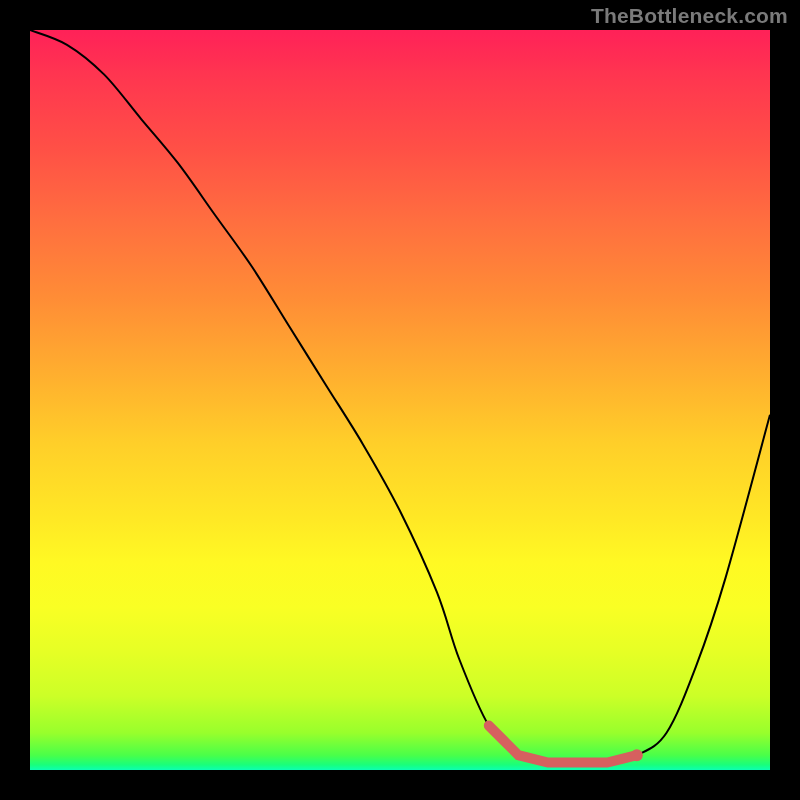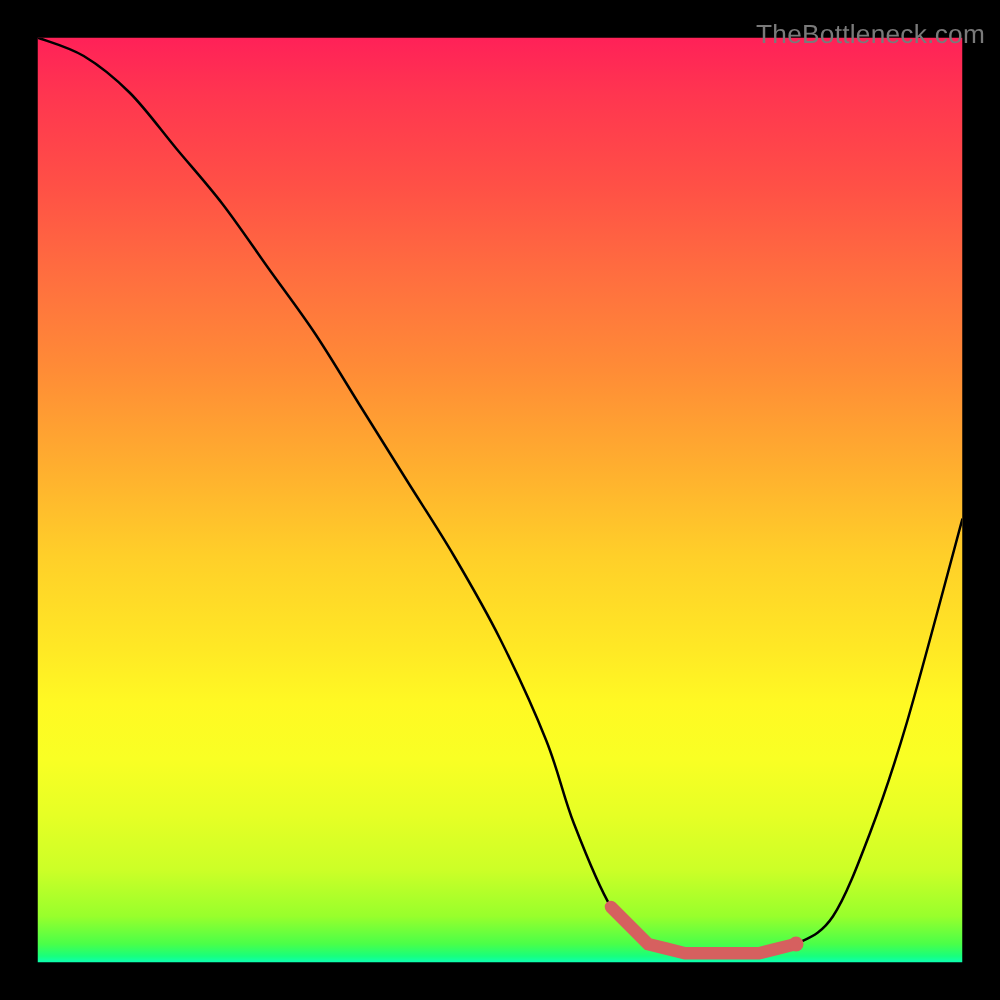--- a/index.html
+++ b/index.html
@@ -6,25 +6,25 @@
   body {
     width: 800px;
     height: 800px;
     background: #000;
     position: relative;
     font-family: Arial, Helvetica, sans-serif;
     overflow: hidden;
   }
   .watermark {
     position: absolute;
-    top: 16px;
+    top: 4px;
     right: 12px;
     color: #7a7a7a;
     font-size: 21px;
-    font-weight: 400;
+    font-weight: 700;
     z-index: 10;
     letter-spacing: 0.2px;
   }
   .plot-area {
     position: absolute;
     left: 30px;
     top: 30px;
     width: 740px;
     height: 740px;
     overflow: hidden;

